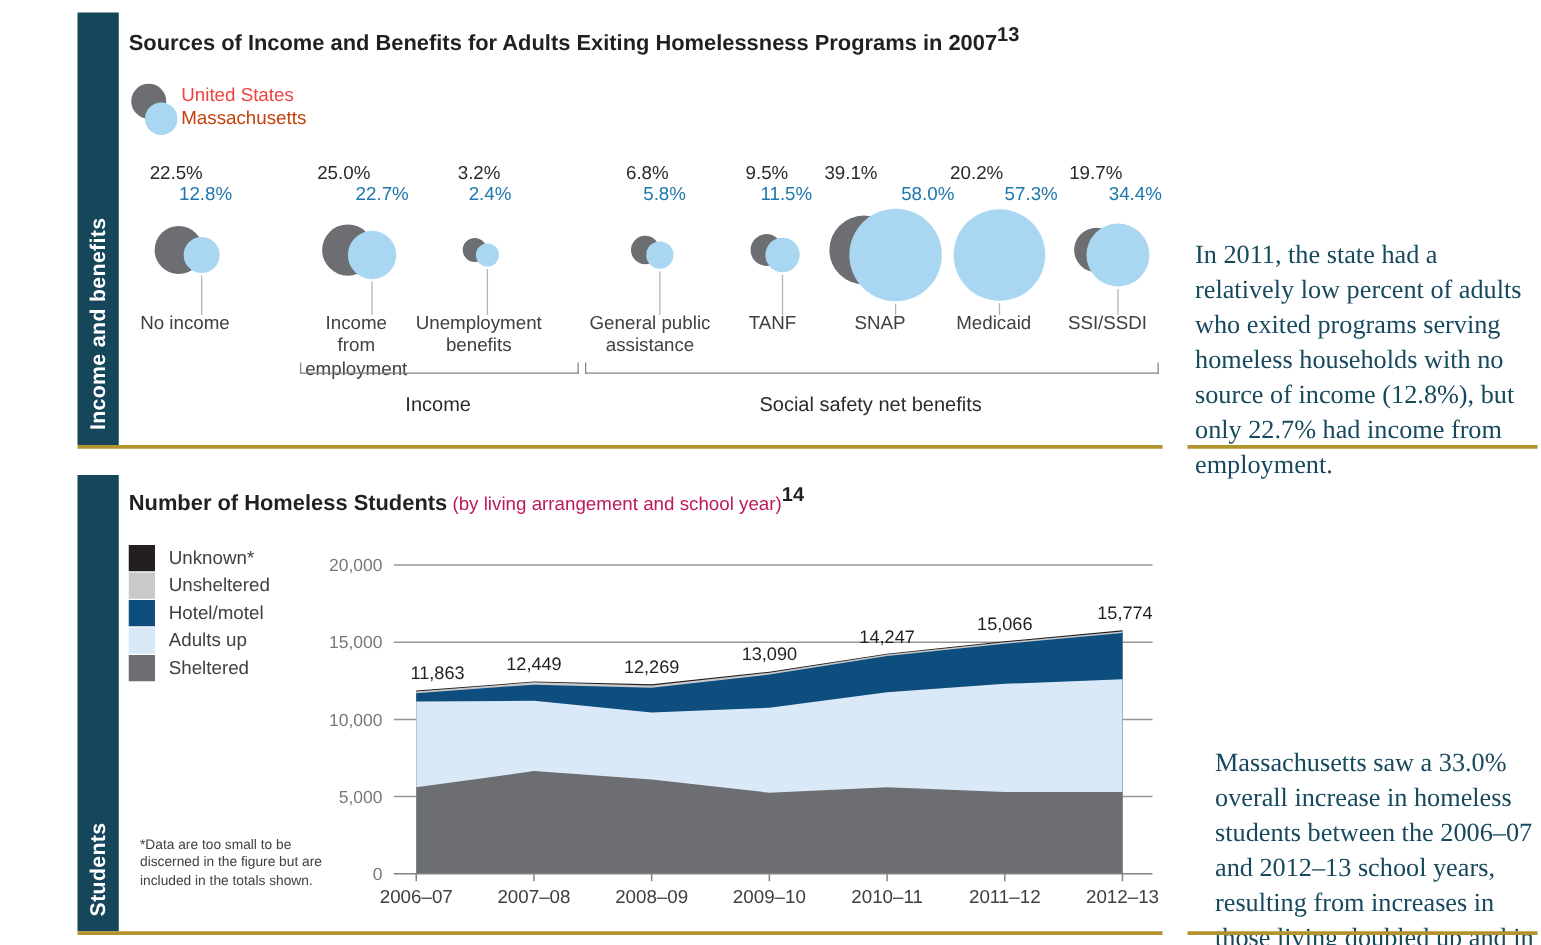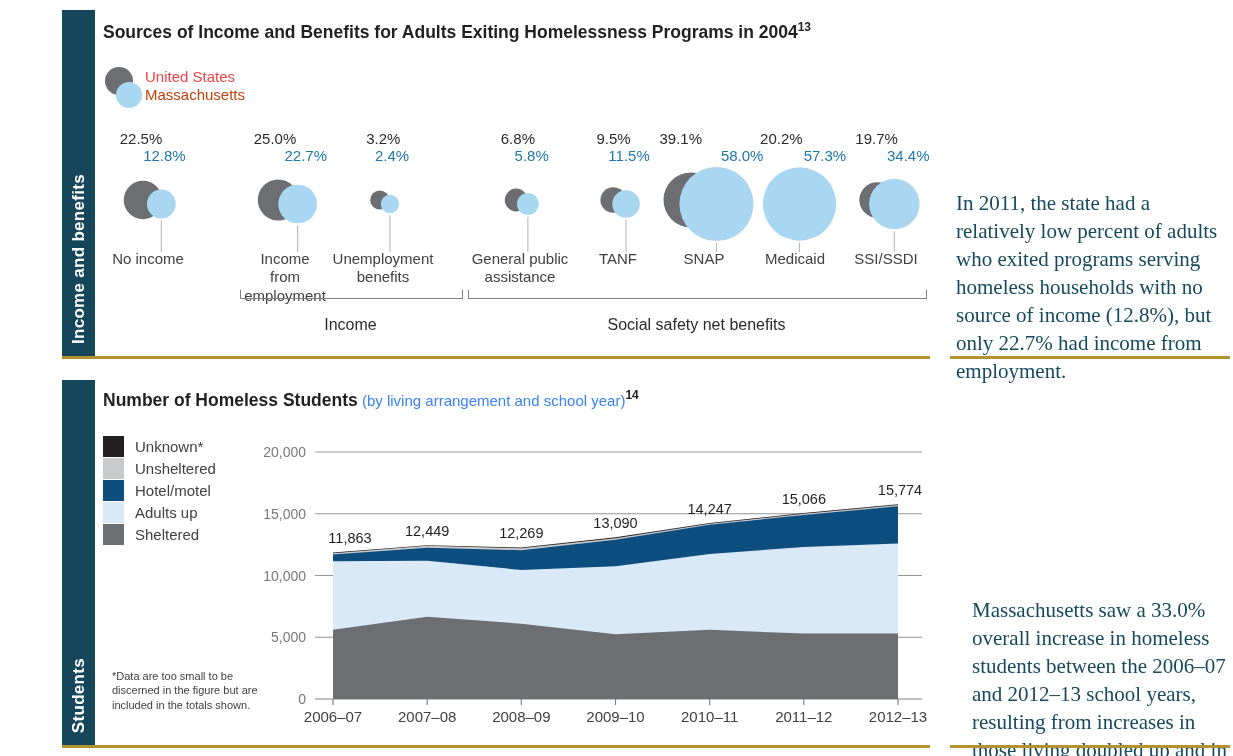--- a/index.html
+++ b/index.html
@@ -9,22 +9,22 @@
   .bar{position:absolute;left:62px;width:33px;background:#15465a;}
   .bar1{top:10px;height:346px;}
   .bar2{top:380px;height:365px;}
   .bar-label{position:absolute;bottom:12px;left:50%;
              transform:translateX(-50%) rotate(180deg);
              writing-mode:vertical-rl;color:#ffffff;font-weight:bold;
              font-size:17px;white-space:nowrap;letter-spacing:.3px;}
   
   .title{position:absolute;left:103px;font-size:17.5px;font-weight:bold;color:#231f20;}
   .t1{top:20px;} .t2{top:388px;}
-  .title sup{font-size:12px;}
-  .subtitle{font-weight:normal;font-size:15px;color:#3b82f6;}
+  .title sup{font-size:16px;}
+  .subtitle{font-weight:normal;font-size:15px;color:#be185d;}
   
   .legend1{position:absolute;left:103px;top:66px;width:220px;height:44px;}
   .legend1 .nm{position:absolute;left:42px;font-size:15px;}
   .legend1 .us-nm{top:2px;color:#ef4444;}
   .legend1 .ma-nm{top:20px;color:#c2410c;}
   
   #bubbles{position:absolute;left:0;top:130px;width:1233px;height:175px;}
   .grp{position:absolute;width:110px;height:175px;}
   .us-pct{position:absolute;top:0;font-size:15px;color:#2b2b2b;}
   .ma-pct{position:absolute;top:17px;font-size:15px;color:#1f78ab;text-align:right;}
@@ -55,21 +55,21 @@
 </style>
 </head>
 <body>
 
 <div class="page">
 
   <div class="bar bar1">
     <span class="bar-label">Income and benefits</span>
   </div>
 
-  <div class="title t1"><span>Sources of Income and Benefits for Adults Exiting Homelessness Programs in 2004</span><sup>13</sup></div>
+  <div class="title t1"><span>Sources of Income and Benefits for Adults Exiting Homelessness Programs in 2007</span><sup>13</sup></div>
 
   <div class="legend1">
     <svg width="46" height="46">
       <circle cx="16" cy="15" r="14" fill="#6d6e71"></circle>
       <circle cx="26" cy="29" r="13" fill="#a9d6f0"></circle>
     </svg>
     <div class="nm us-nm">United States</div>
     <div class="nm ma-nm">Massachusetts</div>
   </div>
 

